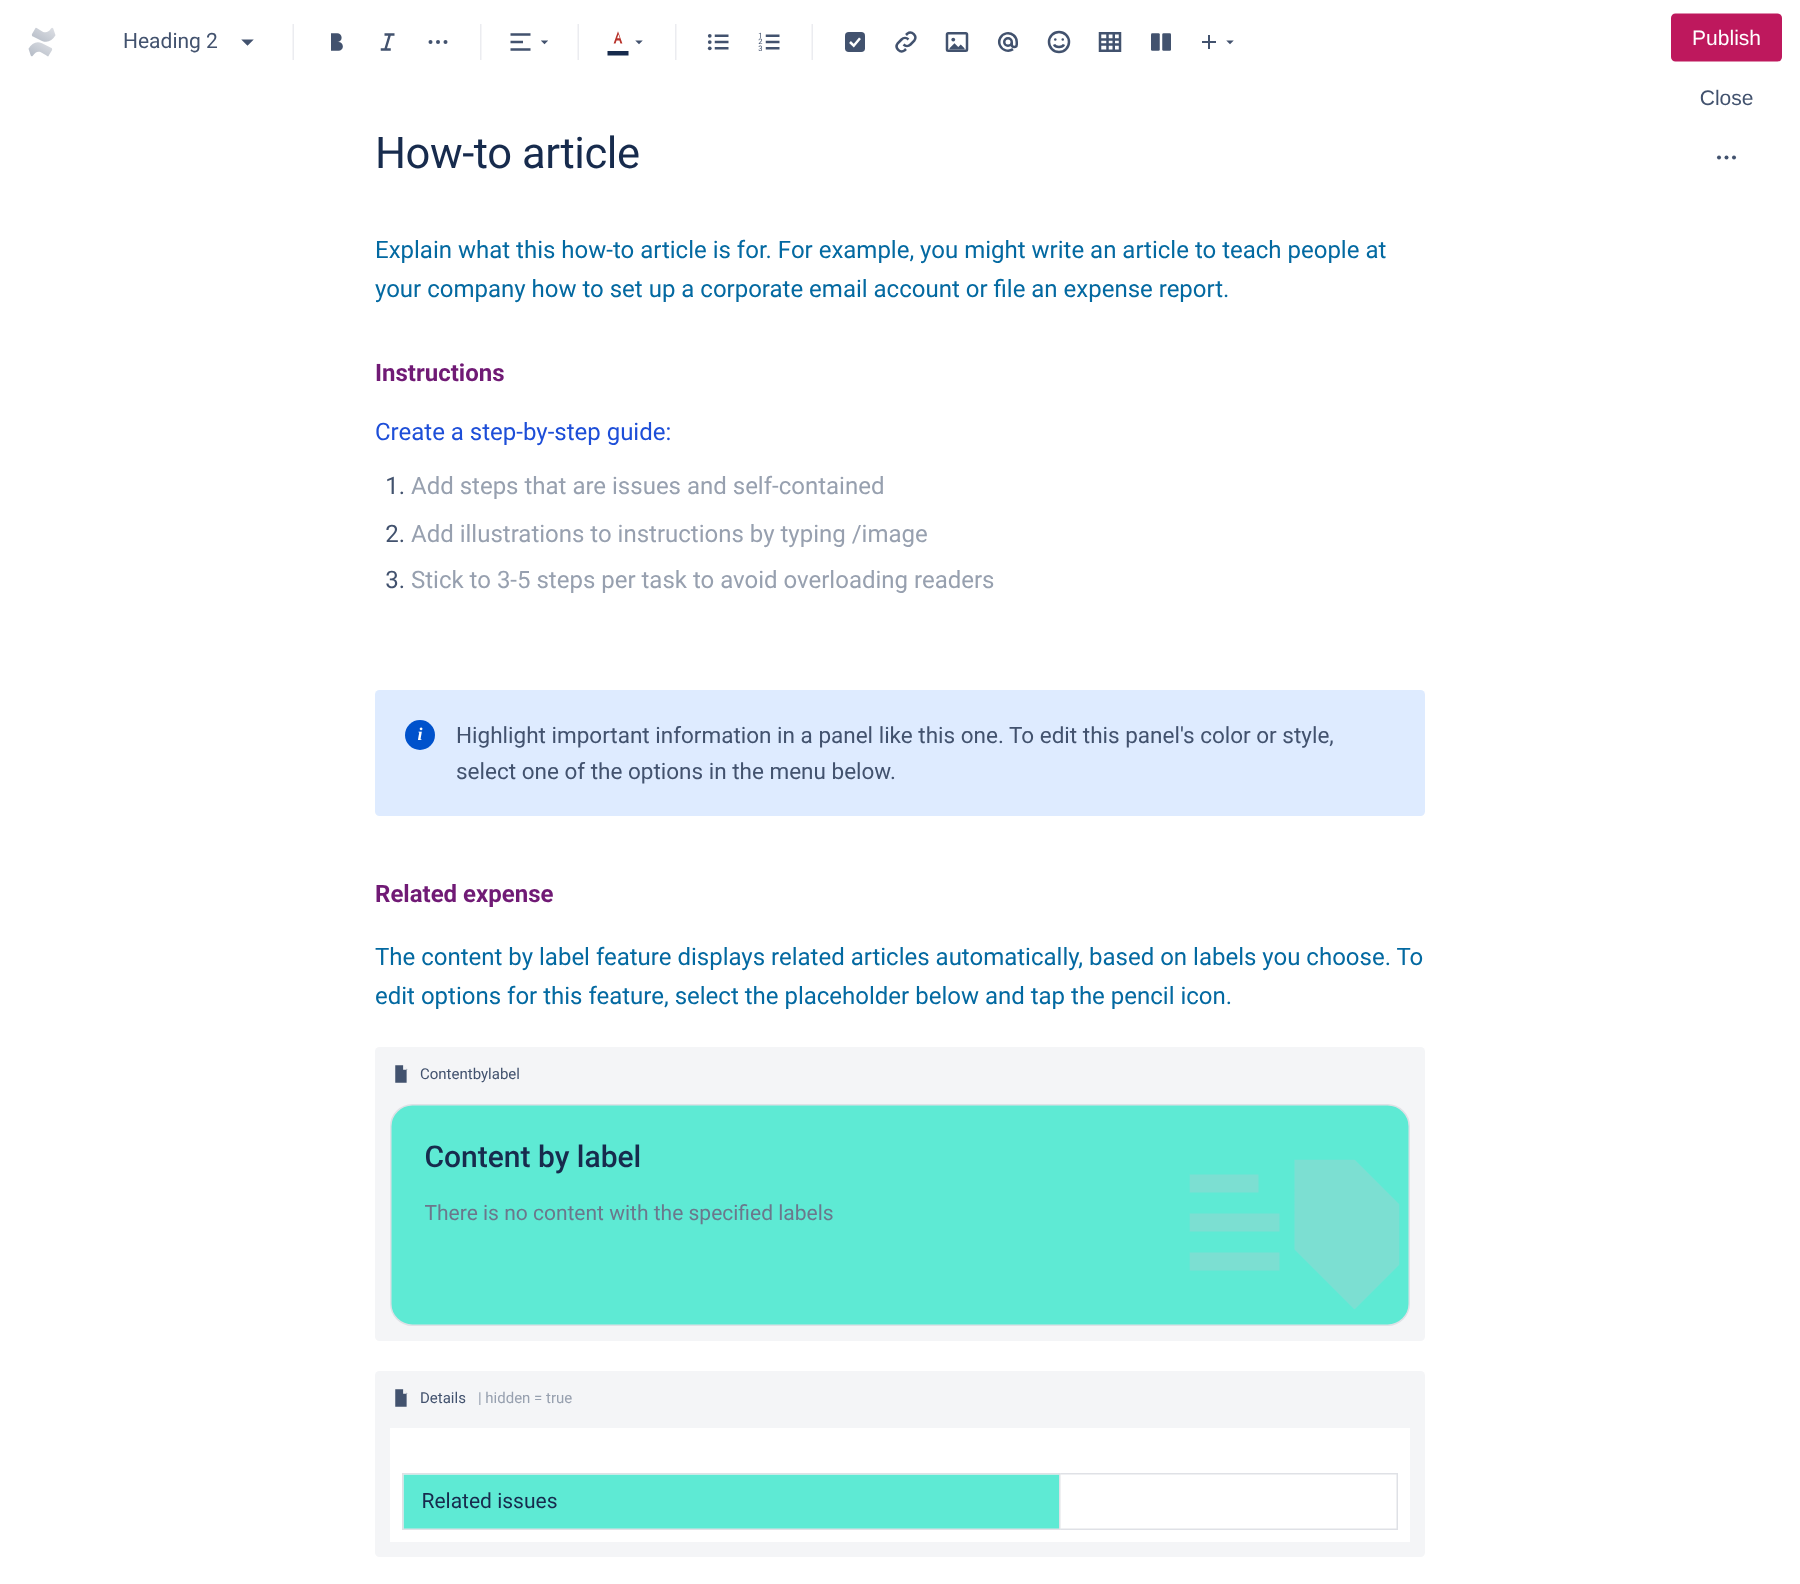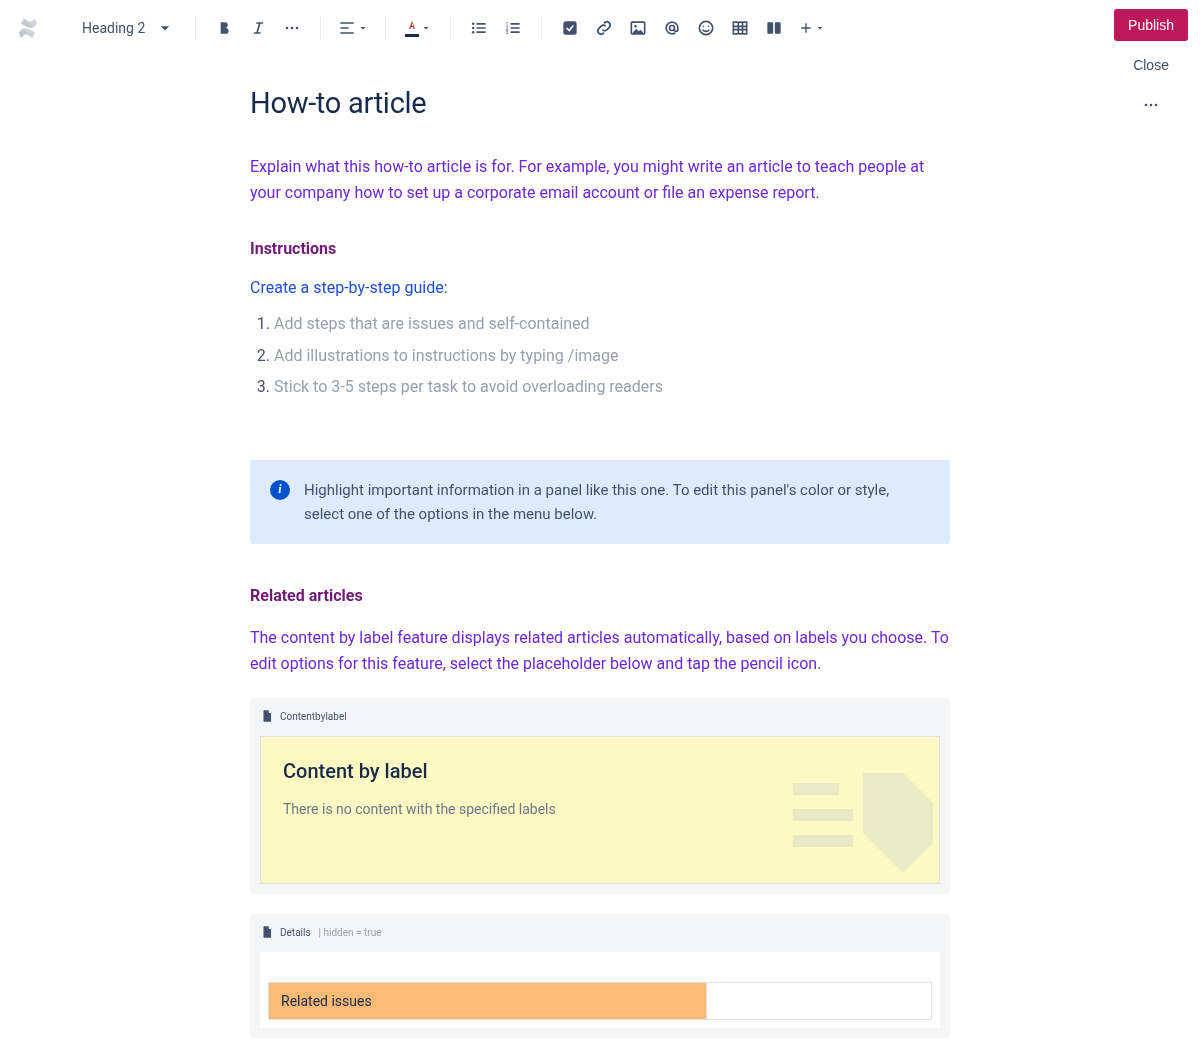--- a/index.html
+++ b/index.html
@@ -68,21 +68,21 @@
 
   
   .content {
     width: 700px;
     margin: 30px auto 0 auto;
   }
   h1.page-title {
     font-size: 29px; font-weight: 400; color:#172B4D; margin-bottom: 34px;
     letter-spacing:-0.01em;
   }
-  p.body { font-size:16px; color:#6d28d9; line-height:1.6; margin-bottom: 34px; }
+  p.body { font-size:16px; color:#0369a1; line-height:1.6; margin-bottom: 34px; }
   h2.section { font-size:16px; font-weight:700; color:#701a75; margin-bottom:20px; }
   p.sub { font-size:16px; color:#1d4ed8; margin-bottom:14px; }
   ol.steps { padding-left:24px; margin-bottom:60px; }
   ol.steps li { font-size:16px; color:#42526E; line-height:1.6; margin-bottom:6px; }
   ol.steps li span { color:#97A0AF; }
 
   .panel {
     background:#DEEBFF; border-radius:3px; padding:18px 20px;
     display:flex; gap:14px; margin-bottom:42px;
   }
@@ -98,38 +98,38 @@
     background:#F4F5F7; border-radius:3px; padding:8px 10px 10px 10px;
     margin-bottom:20px;
   }
   .macro-header {
     display:flex; align-items:center; gap:6px; font-size:10px;
     color:#42526E; margin-bottom:10px; padding:2px 0;
   }
   .macro-header .muted { color:#97A0AF; margin-left:2px; }
   .doc-icon { width:14px; height:16px; }
   .macro-inner {
-    background:#fef9c3; border:1px solid #DFE1E6; border-radius:0;
+    background:#5eead4; border:1px solid #DFE1E6; border-radius:15px;
     padding:22px 22px 44px 22px; position:relative; min-height:148px;
   }
   .macro-title { font-size:20px; font-weight:500; color:#172B4D; margin-bottom:18px; }
   .macro-empty { font-size:14px; color:#6B778C; }
 
   .deco {
     position:absolute; right:6px; bottom:10px; opacity:0.3;
   }
 
   .details-table {
     width:100%; border-collapse:collapse; background:#fff;
     border:1px solid #DFE1E6;
   }
   .details-table td {
     border:1px solid #DFE1E6; padding:10px 12px; font-size:14px; color:#172B4D;
   }
-  .details-table td.head { background:#fdba74; width:66%; }
+  .details-table td.head { background:#5eead4; width:66%; }
   .details-inner { background:#fff; padding:30px 8px 8px 8px; }
 
   svg.ic { width:20px; height:20px; display:block; }
   .color-bar { width:14px; height:3px; background:#172B4D; margin-top:1px; }
   .text-a-wrap { position:relative; display:flex; flex-direction:column; align-items:center; }
 </style>
 </head>
 <body>
 
 <div class="toolbar">
@@ -313,21 +313,21 @@
     <li><span>Add steps that are issues and self-contained</span></li>
     <li><span>Add illustrations to instructions by typing /image</span></li>
     <li><span>Stick to 3-5 steps per task to avoid overloading readers</span></li>
   </ol>
 
   <div class="panel">
     <div class="panel-icon">i</div>
     <div class="panel-text">Highlight important information in a panel like this one. To edit this panel's color or style, select one of the options in the menu below.</div>
   </div>
 
-  <h2 class="section">Related articles</h2>
+  <h2 class="section">Related expense</h2>
   <p class="body" style="margin-bottom:22px">The content by label feature displays related articles automatically, based on labels you choose. To edit options for this feature, select the placeholder below and tap the pencil icon.</p>
 
   <div class="macro-block">
     <div class="macro-header">
       <svg class="doc-icon" viewBox="0 0 24 24">
           <path fill="#42526E" d="M6 2h9l4 4v16H6zM15 2v5h5"></path>
         </svg>
       <span>Contentbylabel</span>
     </div>
     <div class="macro-inner">

